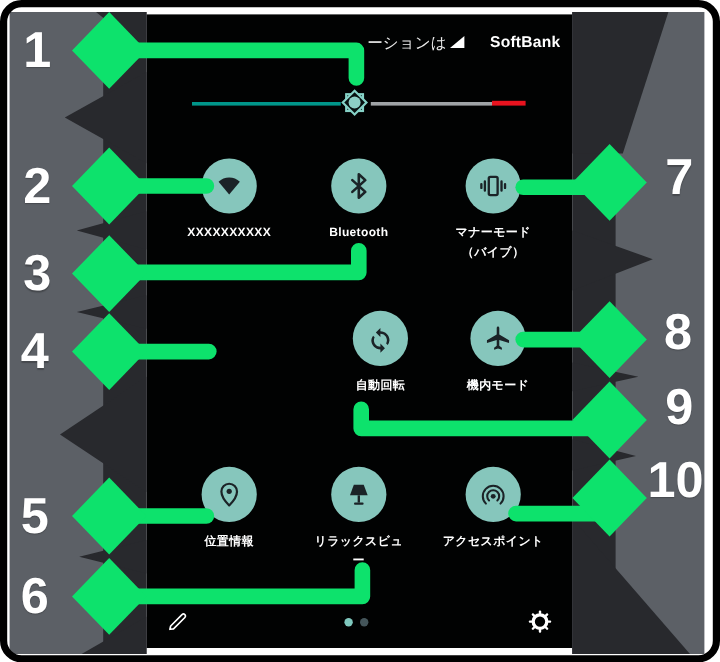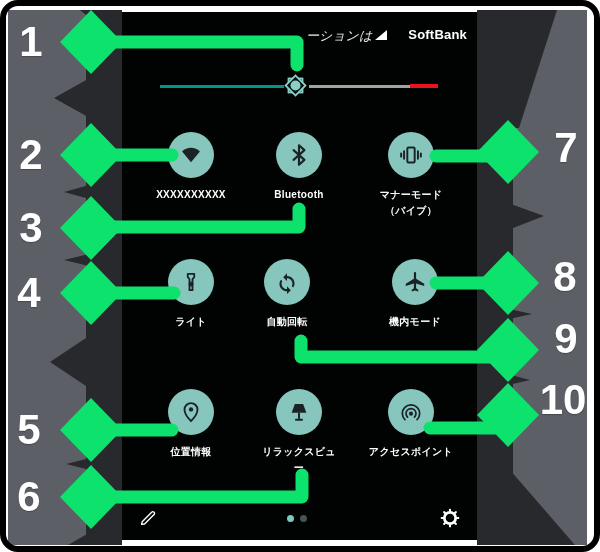--- a/index.html
+++ b/index.html
@@ -3,35 +3,35 @@
 <meta charset="utf-8">
 <style>
   html,body{margin:0;padding:0;background:#fff;}
   .canvas{
     position:relative;width:600px;height:552px;background:#fff;overflow:hidden;
     font-family:"Liberation Sans","DejaVu Sans",sans-serif;
   }
   .frame{position:absolute;inset:0;border:6px solid #000;border-radius:18px;pointer-events:none;z-index:10;}
   
   .phone{position:absolute;left:122px;top:12px;width:355px;height:528px;background:#010202;overflow:hidden;z-index:1;}
-  .notif{position:absolute;left:184px;top:15px;font-size:13px;color:#ececec;white-space:nowrap;font-style:italic;}
+  .notif{position:absolute;left:184px;top:15px;font-size:13px;color:#ececec;white-space:nowrap;}
   .carrier{position:absolute;right:10px;top:15px;display:flex;align-items:center;gap:21px;}
   .carrier-tri{width:0;height:0;border-bottom:10px solid #fff;border-left:12px solid transparent;}
   .carrier-name{font-size:13px;font-weight:bold;color:#fff;letter-spacing:.2px;}
   .trk{position:absolute;}
   .trk-teal{left:38px;top:73px;width:124px;height:3px;background:#00968a;}
   .trk-gray{left:187px;top:73px;width:101px;height:3px;background:#9fa3a6;}
   .trk-red{left:288px;top:72px;width:28px;height:4px;background:#e8131f;}
   .thumb{position:absolute;left:160px;top:60px;width:27px;height:27px;}
   .tile{position:absolute;width:110px;text-align:center;}
   .circ{margin:0 auto;width:46px;height:46px;border-radius:50%;background:#86c6bc;display:flex;align-items:center;justify-content:center;}
   .tlabel{margin-top:9px;font-size:10px;font-weight:600;color:#fff;line-height:16px;letter-spacing:.3px;}
   .tlabel span{display:block;white-space:nowrap;}
   .t0{left:14px;top:120px}.t1{left:122px;top:120px}.t2{left:234px;top:120px}
-  .t3{left:14px;top:247px}.t4{left:110px;top:247px}.t5{left:238px;top:247px}
+  .t3{left:14px;top:247px}.t4{left:140px;top:247px}.t5{left:238px;top:247px}
   .t6{left:14px;top:377px}.t7{left:122px;top:377px}.t8{left:234px;top:377px}
   .edit-btn{position:absolute;left:15px;top:495px;width:22px;height:22px;}
   .gear-btn{position:absolute;left:317px;top:495px;width:22px;height:22px;}
   .dots{position:absolute;left:165px;top:503px;display:flex;gap:6px;}
   .dot{width:7px;height:7px;border-radius:50%;}
   .dot.on{background:#7fc8be;}
   .dot.off{background:#44555a;}
   
   .overlay{position:absolute;left:0;top:0;z-index:3;pointer-events:none;}
   .num{position:absolute;z-index:4;color:#fff;font-size:42px;font-weight:bold;line-height:46px;text-align:center;width:46px;
@@ -94,34 +94,20 @@
           <rect x="8.6" y="5" width="6.8" height="14" rx="1.2"></rect>
           <path d="M5.6 8.5v7M2.9 10.5v3M18.4 8.5v7M21.1 10.5v3"></path>
         </g>
           </svg>
         </div>
       <div class="tlabel">
           <span>マナーモード</span>
           <span>（バイブ）</span>
         </div>
     </div>
-    <div class="tile t3">
-      <div class="circ">
-          <svg width="26" height="26" viewBox="0 0 24 24">
-        <g stroke="#1b2327" stroke-width="1.7" fill="none" stroke-linejoin="round" stroke-linecap="round">
-          <path d="M9 4.5h6v2.8l-1.6 2.2v10h-2.8v-10L9 7.3z"></path>
-          <path d="M12 12.5v3M10.5 14h3"></path>
-        </g>
-          </svg>
-        </div>
-      <div class="tlabel">
-          <span>ライト</span>
-          <span></span>
-        </div>
-    </div>
     <div class="tile t4">
       <div class="circ">
           <svg width="26" height="26" viewBox="0 0 24 24">
         <g fill="#1b2327">
           <path d="M12 6.5V4L8.5 7.5 12 11V8.5c2.76 0 5 2.24 5 5 0 .84-.2 1.64-.58 2.33l1.22 1.22A6.96 6.96 0 0 0 19 13.5c0-3.87-3.13-7-7-7z"></path>
           <path d="M12 18.5c-2.76 0-5-2.24-5-5 0-.84.2-1.64.58-2.33L6.36 9.95A6.96 6.96 0 0 0 5 13.5c0 3.87 3.13 7 7 7V23l3.5-3.5L12 16v2.5z"></path>
         </g>
           </svg>
         </div>
       <div class="tlabel">

